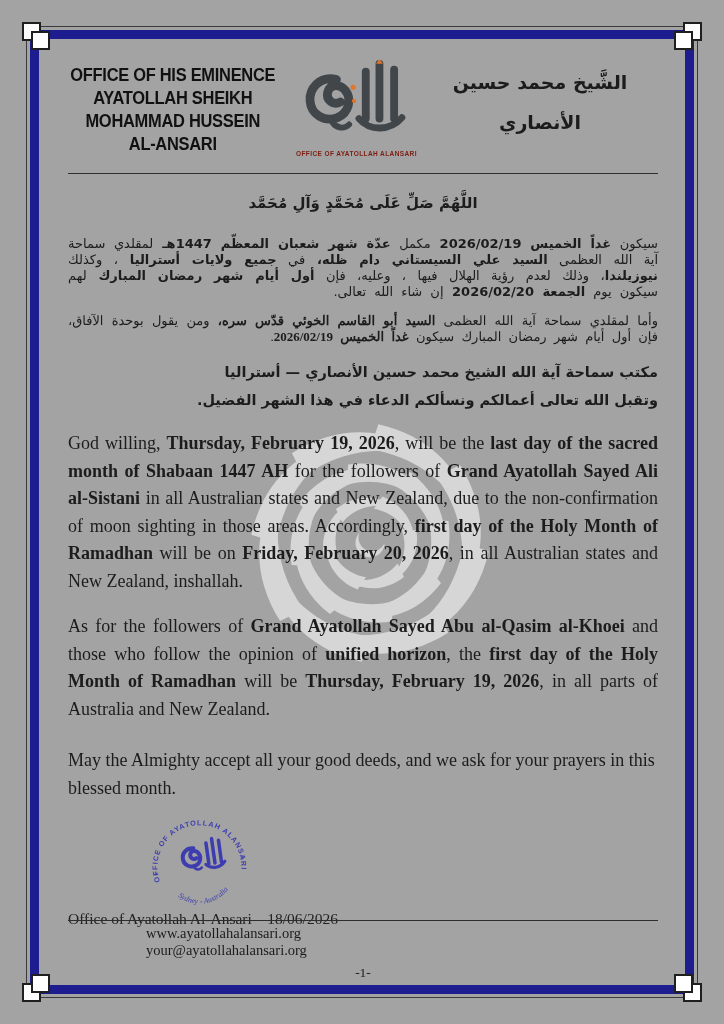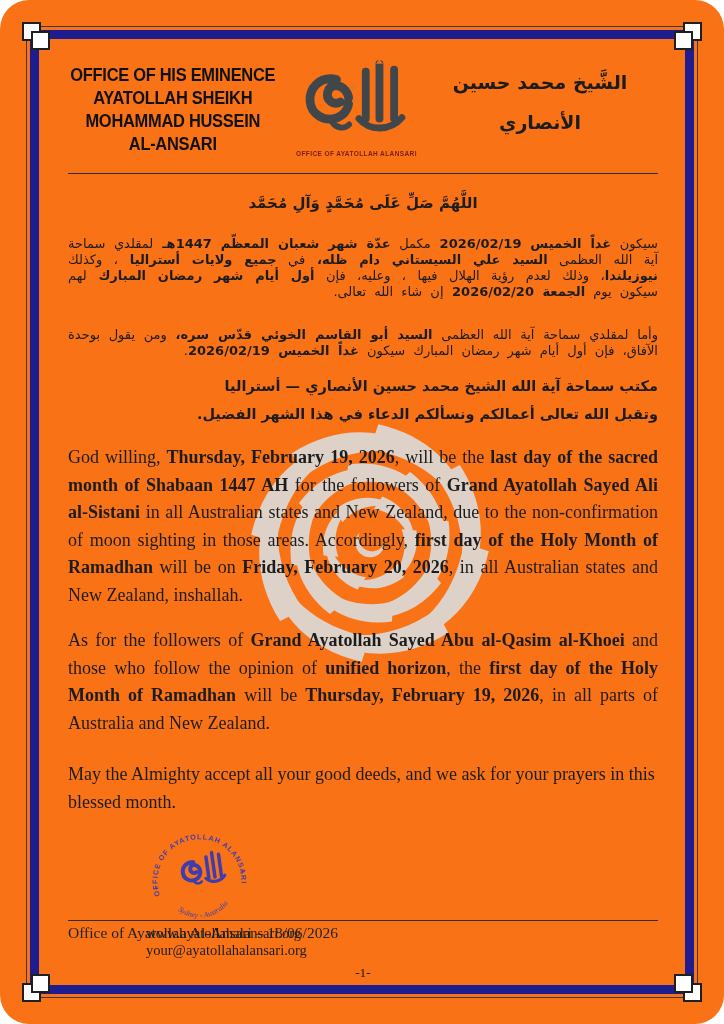--- a/index.html
+++ b/index.html
@@ -1,17 +1,17 @@
 <!DOCTYPE html>
 <html><head>
 <meta charset="utf-8">
 <style>
   html,body{margin:0;padding:0;background:#ffffff;}
-  .page{position:relative;width:724px;height:1024px;background:#f97316;overflow:hidden;
-        font-family:"Liberation Serif",serif;color:#1c1c1c;border-radius:29px;}
+  .page{position:relative;width:724px;height:1024px;background:#a3a3a3;overflow:hidden;
+        font-family:"Liberation Serif",serif;color:#1c1c1c;}
   
   .thin-frame{position:absolute;inset:26px;border:1.5px solid #3a3a3a;pointer-events:none;}
   .navy-frame{position:absolute;inset:30px;border:9px solid #1d1d90;pointer-events:none;}
   .corner-sq{position:absolute;width:15px;height:15px;border:2px solid #1f1f1f;background:#ffffff;}
   
   .content{position:absolute;left:68px;right:66px;top:56px;z-index:2;}
   .hdr{display:flex;justify-content:space-between;align-items:flex-start;}
   .hdr-office{width:238px;text-align:center;font-family:"Liberation Sans",sans-serif;
       font-weight:700;font-size:17.5px;line-height:23px;color:#111;letter-spacing:-0.3px;
       transform:scaleX(.94);transform-origin:left top;margin-top:8px;}
@@ -21,21 +21,21 @@
   .hdr-arabic{width:252px;text-align:center;font-family:"DejaVu Sans",sans-serif;direction:rtl;margin-top:6px;}
   .hdr-arabic .l1{font-size:20px;font-weight:700;line-height:34px;}
   .hdr-arabic .l2{font-size:19px;font-weight:700;line-height:40px;}
   .rule{border:0;border-top:1.6px solid #2e2e2e;margin:16px 0 0 0;}
   .bismillah{text-align:center;font-family:"DejaVu Sans",sans-serif;font-weight:700;margin-top:16px;}
   .bismillah .b1{font-size:14px;line-height:22px;}
   .bismillah .b2{font-size:15px;line-height:26px;}
   .ar-para{direction:rtl;text-align:justify;font-family:"DejaVu Sans",sans-serif;
       font-size:13px;line-height:16px;word-spacing:4px;}
   .ar-para.p1{margin-top:20px;}
-  .ar-para.p2{margin-top:27px;}
+  .ar-para.p2{margin-top:13px;font-family:Liberation Serif, serif;}
   .ar-close{direction:rtl;text-align:right;font-family:"DejaVu Sans",sans-serif;font-weight:700;
       font-size:14.5px;line-height:28px;margin-top:8px;}
   .en-para{text-align:justify;font-size:18px;line-height:27.5px;}
   .en-para.p1{margin-top:16px;}
   .en-para.p2{margin-top:16px;}
   .en-para.p3{margin-top:24px;text-align:left;}
   b{font-weight:700;}
   .stamp-wrap{margin:6px 0 0 72px;width:118px;height:88px;}
   .signature{font-size:15.5px;margin-top:2px;color:#222;}
   

